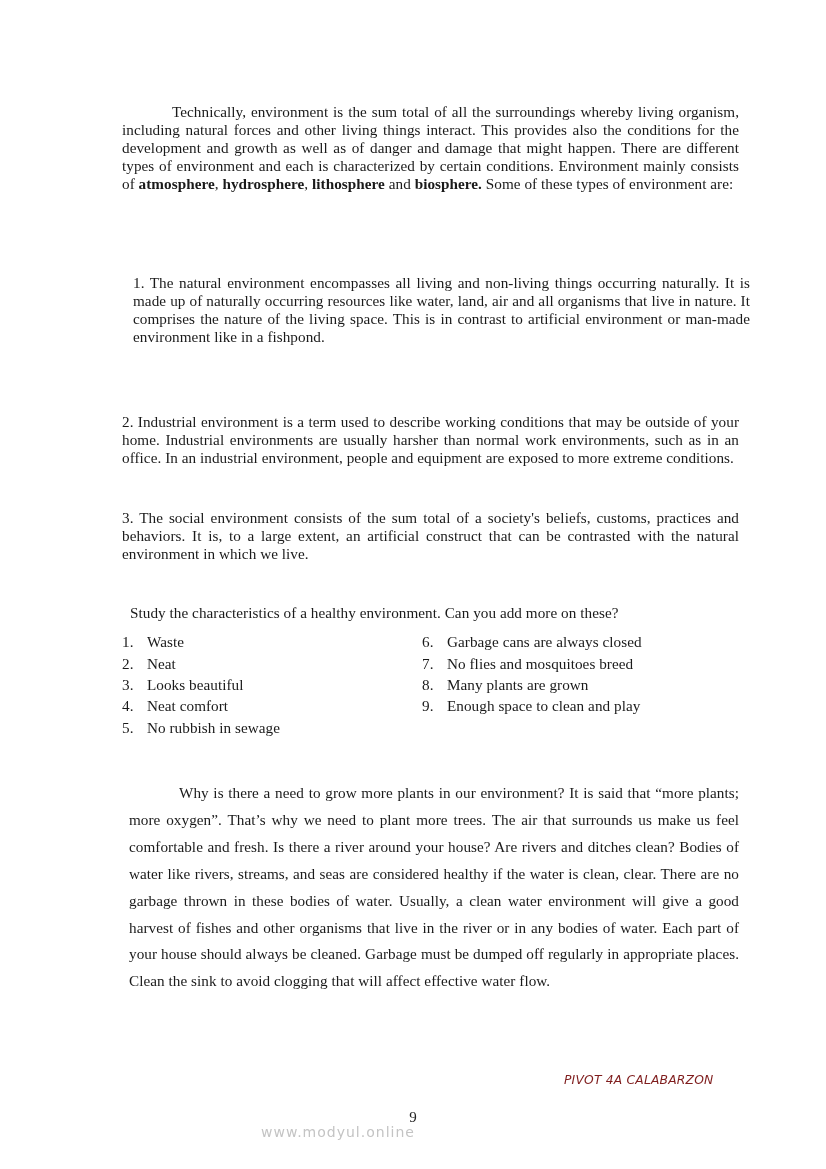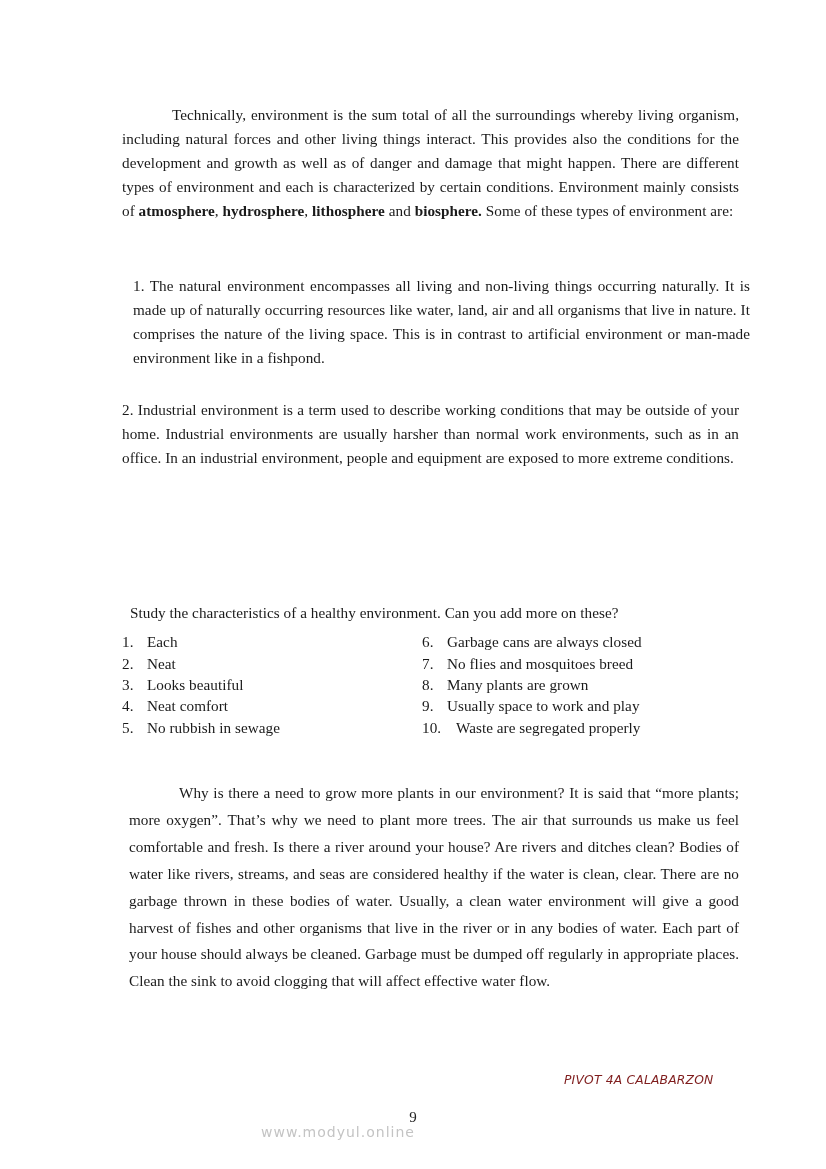--- a/index.html
+++ b/index.html
@@ -25,27 +25,27 @@
       position: absolute;
       left: 122px;
       width: 617px;
       font-family: "Liberation Serif", "DejaVu Serif", serif;
       font-size: 15.2px;
       letter-spacing: 0.05px;
     }
     .para {
       margin: 0;
       text-align: justify;
-      line-height: 24px;
+      line-height: 18px;
     }
     .indent { text-indent: 50px; }
     b { font-weight: bold; }
     #intro { top: 103px; }
     #item1 { top: 274px; margin-left: 11px; }
-    #item2 { top: 398px; }
+    #item2 { top: 413px; }
     #item3 { top: 509px; }
     #study { top: 594px; }
     #why { top: 780px; }
     #why .para { line-height: 26.9px; margin-left: 7px; }
 
     .list-prompt { margin: 8px; line-height: 21.4px; }
     .list-grid {
       display: flex;
       margin: 0;
     }
@@ -100,28 +100,31 @@
   </div>
 
   <div class="content" id="item1">
     <p class="para">1. The natural environment encompasses all living and non-living things occurring naturally.   It is made up of naturally occurring resources like water, land, air and all organisms that live in nature.  It comprises the nature of the living space.   This is in contrast to artificial environment or man-made environment like in a fishpond.</p>
   </div>
 
   <div class="content" id="item2">
     <p class="para">2. Industrial environment is a term used to describe working conditions that may be outside of your home. Industrial environments are usually harsher than normal work environments, such as in an  office. In an industrial environment, people and equipment are exposed to more extreme conditions.</p>
   </div>
 
+  <div class="content" id="item3">
+    <p class="para">3. The social environment consists of the sum total of a society's beliefs, customs, practices and behaviors. It is, to a large extent, an artificial construct that can be contrasted with the natural environment in which we live.</p>
+  </div>
 
   <div class="content" id="study">
     <p class="list-prompt">Study the characteristics of a healthy environment.  Can you add more on these?</p>
     <div class="list-grid">
       <ul class="list-col left">
         <li>
             <span class="list-num">1.</span>
-            <span>Each</span>
+            <span>Waste</span>
           </li>
         <li>
             <span class="list-num">2.</span>
             <span>Neat</span>
           </li>
         <li>
             <span class="list-num">3.</span>
             <span>Looks beautiful</span>
           </li>
         <li>
@@ -141,25 +144,21 @@
         <li>
             <span class="list-num">7.</span>
             <span>No flies and mosquitoes breed</span>
           </li>
         <li>
             <span class="list-num">8.</span>
             <span>Many plants are grown</span>
           </li>
         <li>
             <span class="list-num">9.</span>
-            <span>Usually space to work and play</span>
-          </li>
-        <li>
-            <span class="list-num num-10">10.</span>
-            <span>Waste are segregated properly</span>
+            <span>Enough space to clean and play</span>
           </li>
       </ul>
     </div>
   </div>
 
   <div class="content" id="why">
     <p class="para indent">Why is there a need to grow more plants in our environment? It is said that “more plants; more oxygen”. That’s why we need to plant more trees.   The air that surrounds us make us feel comfortable and fresh. Is there a river around your house? Are rivers and ditches clean?  Bodies of water like rivers, streams, and seas  are considered healthy if the water is clean, clear. There are no garbage thrown in these bodies of water. Usually, a clean water environment will give a good harvest of fishes and other organisms that live in the river or in any bodies of water. Each part of your house should always be cleaned. Garbage must be dumped off regularly in appropriate places. Clean the sink to avoid clogging that will affect effective  water flow.</p>
   </div>
 
   <div class="footer-org">PIVOT 4A CALABARZON</div>

